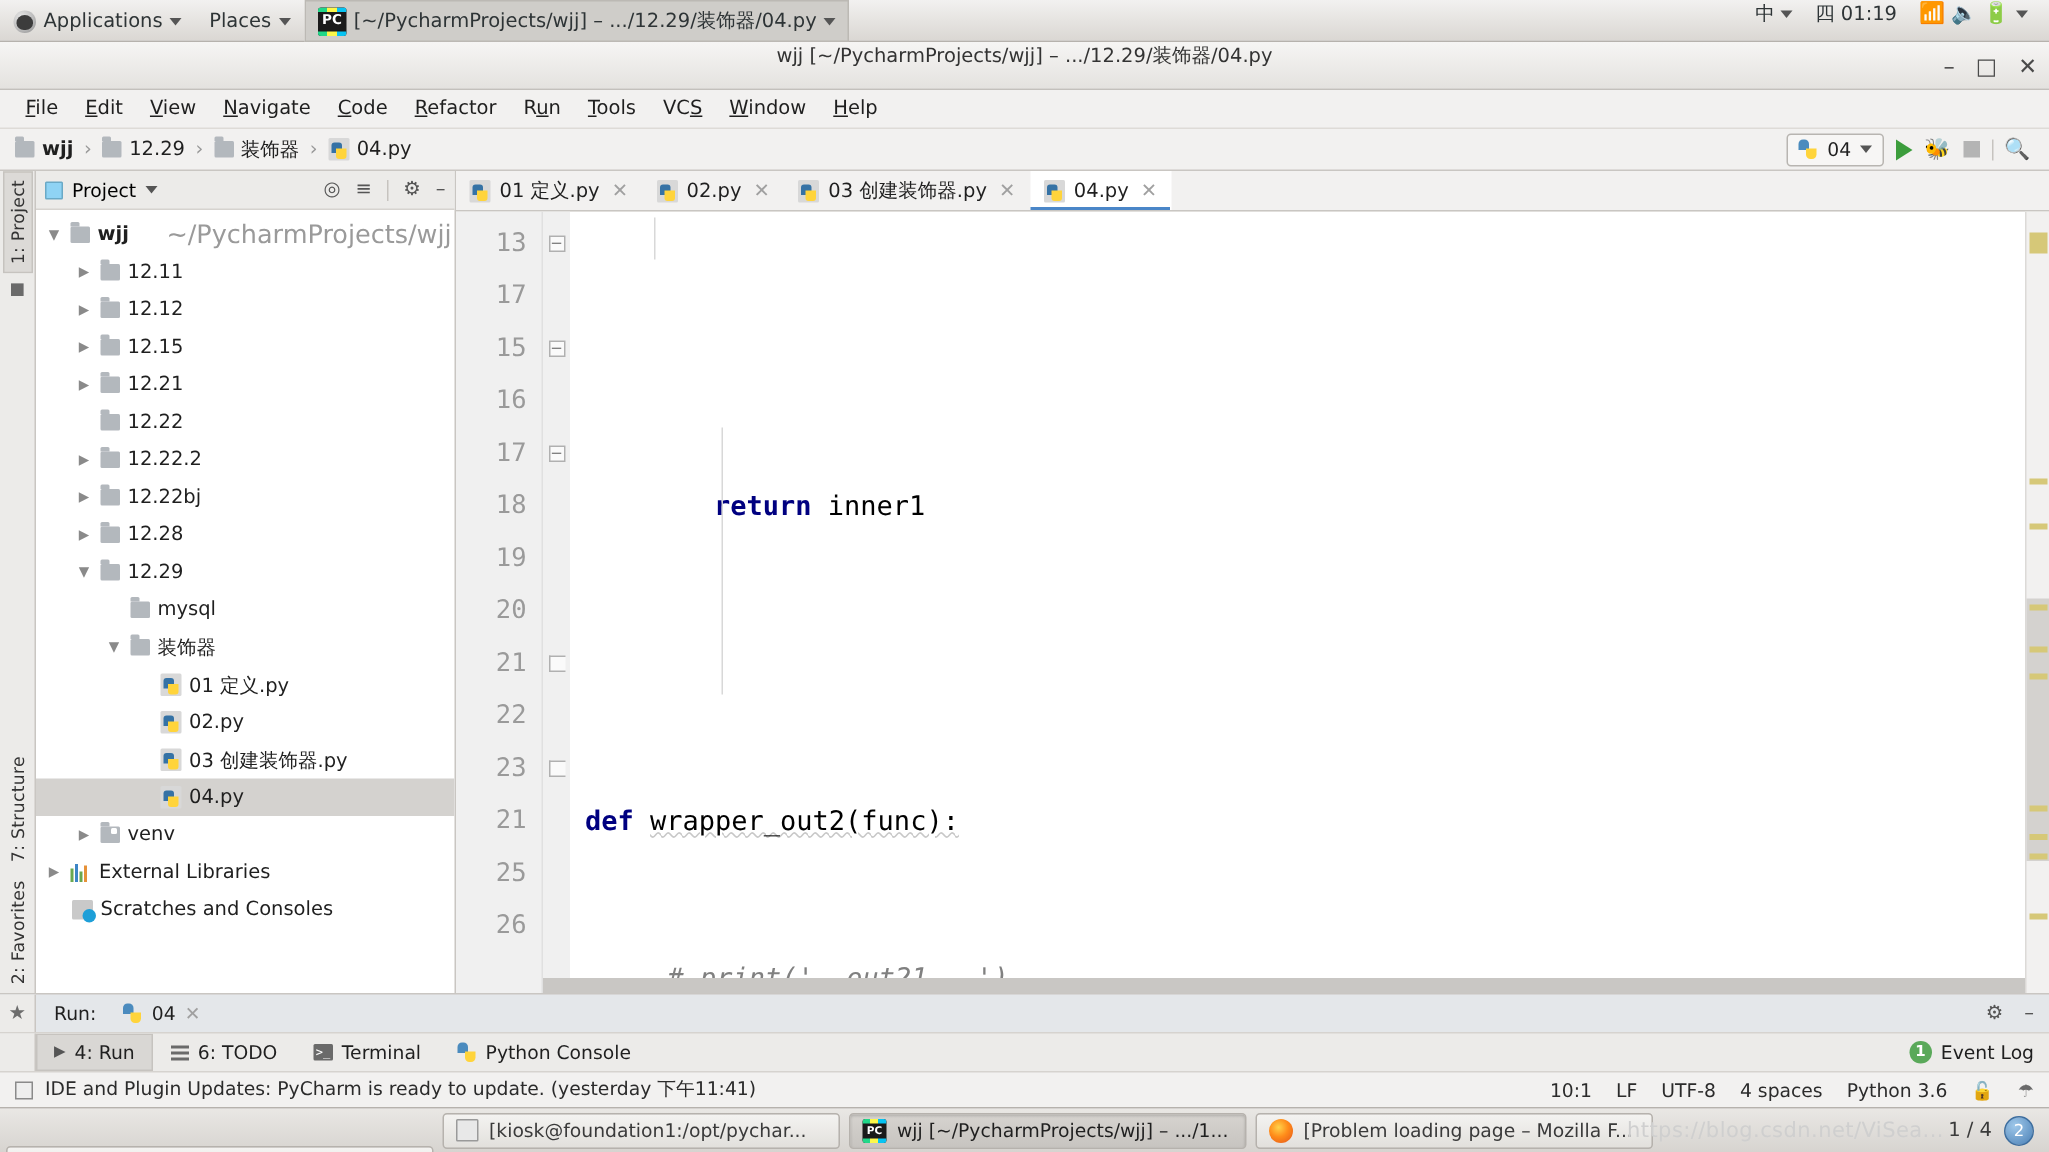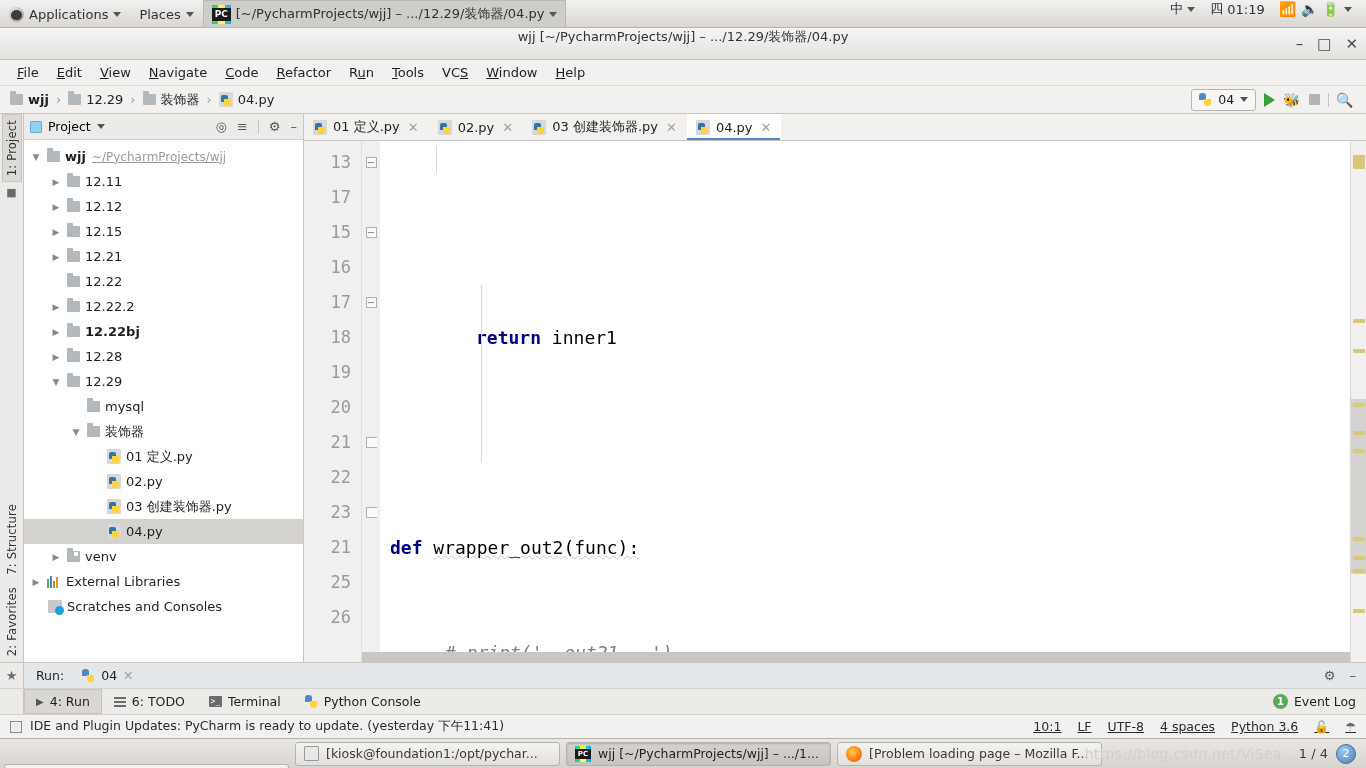--- a/index.html
+++ b/index.html
@@ -142,21 +142,21 @@
   .proj-head .sq {
     width:12px;height:12px;background:#8fd3f4;border:1px solid #6aa9c6;border-radius:1px;
   }
   .proj-head .ph-right { margin-left:auto; display:flex; align-items:center; gap:10px; color:#555; font-size:13px; }
   .ph-sep { width:1px; height:14px; background:#c6c3bf; }
   .tree { flex:1; overflow:hidden; padding-top: 4px; font-size: 13px; color: #1f1f1f; }
   .trow { display:flex; align-items:center; height: 25px; padding-left: 6px; gap: 5px; white-space: nowrap; }
   .trow.sel { background: #d4d2cf; }
   .arrow { width: 12px; text-align:center; color:#8a8a8a; font-size: 9px; flex:none; }
   .trow .lbl { overflow:hidden; text-overflow:ellipsis; }
-  .trow .dim { color:#9a9a9a; font-size:12px; margin-left:1px;text-decoration:underline; }
+  .trow .dim { color:#9a9a9a; font-size:17px; margin-left:20px; }
   .lib-ico { width:14px;height:12px;flex:none;display:flex;align-items:flex-end;gap:1px; }
   .lib-ico i { width:2px; display:block; }
   .scratch-ico { width:14px;height:13px;flex:none;position:relative;background:#c9c9c9;border-radius:1px; }
   .scratch-ico:after{content:"";position:absolute;right:-2px;bottom:-2px;width:9px;height:9px;border-radius:50%;background:#1e9fd8;}
   .venv-ico{width:13px;height:11px;background:#b3b8bd;border-radius:1px;position:relative;flex:none;}
   .venv-ico:before{content:"";position:absolute;left:0;top:-3px;width:6px;height:3px;background:#b3b8bd;border-radius:1px 1px 0 0;}
   .venv-ico:after{content:"";position:absolute;left:7px;top:1px;width:4px;height:4px;background:#fff;border-radius:1px;}
 
   
   .editorpane { flex:1; display:flex; flex-direction:column; min-width:0; background:#fff; }
@@ -240,21 +240,21 @@
   .todo-ico i{display:block;height:2px;background:#6a6a6a;}
   .term-ico{width:13px;height:11px;background:#6a6a6a;border-radius:1px;color:#fff;font-size:8px;
     display:flex;align-items:center;justify-content:center;font-family:"DejaVu Sans Mono",monospace;}
 
   
   .statusbar {
     height: 24px; background:#f2f1f0; border-top:1px solid #d6d3cf;
     display:flex; align-items:center; padding: 0 10px; font-size:12.5px; color:#2b2b2b; gap:8px;
   }
   .sb-ico { width:12px;height:12px;border:1px solid #8a8a8a; background:#eee; }
-  .sb-right { margin-left:auto; display:flex; align-items:center; gap:16px;text-decoration:underline; }
+  .sb-right { margin-left:auto; display:flex; align-items:center; gap:16px; }
   .lock-ico{font-size:12px;color:#6a6a6a;}
   .hat-ico{font-size:12px;color:#6a6a6a;}
 
   
   .taskbar {
     position:absolute; bottom:0; left:0; width:1366px; height:30px;
     background: linear-gradient(to bottom,#e9e7e4,#d7d4d0);
     border-top:1px solid #b6b2ad; display:flex; align-items:center; gap:6px; padding: 0 4px;
   }
   .tb-btn {
@@ -442,21 +442,21 @@
             <span class="lbl">12.22</span>
           </div>
           <div class="trow" style="padding-left:26px;">
             <span class="arrow">▶</span>
             <span class="folder-ico"></span>
             <span class="lbl">12.22.2</span>
           </div>
           <div class="trow" style="padding-left:26px;">
             <span class="arrow">▶</span>
             <span class="folder-ico"></span>
-            <span class="lbl" style="font-weight:bold">12.22bj</span>
+            <span class="lbl" style="font-weight:normal">12.22bj</span>
           </div>
           <div class="trow" style="padding-left:26px;">
             <span class="arrow">▶</span>
             <span class="folder-ico"></span>
             <span class="lbl">12.28</span>
           </div>
           <div class="trow" style="padding-left:26px;">
             <span class="arrow">▼</span>
             <span class="folder-ico"></span>
             <span class="lbl">12.29</span>

